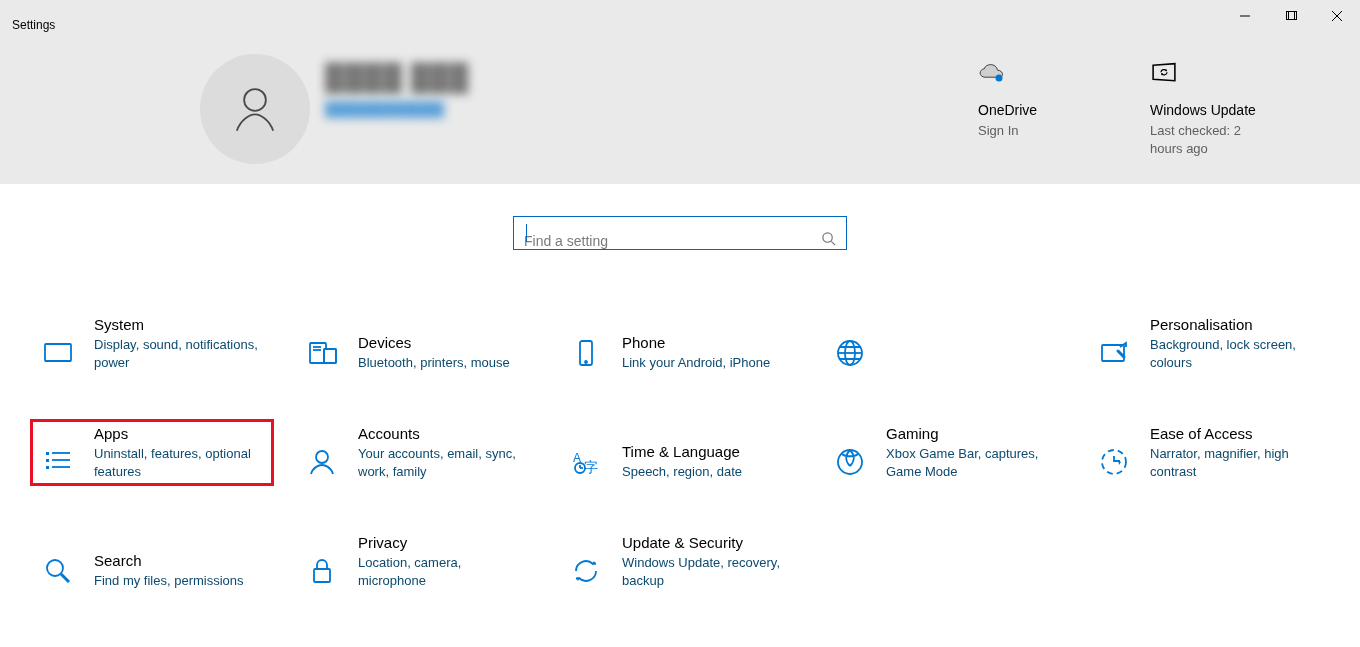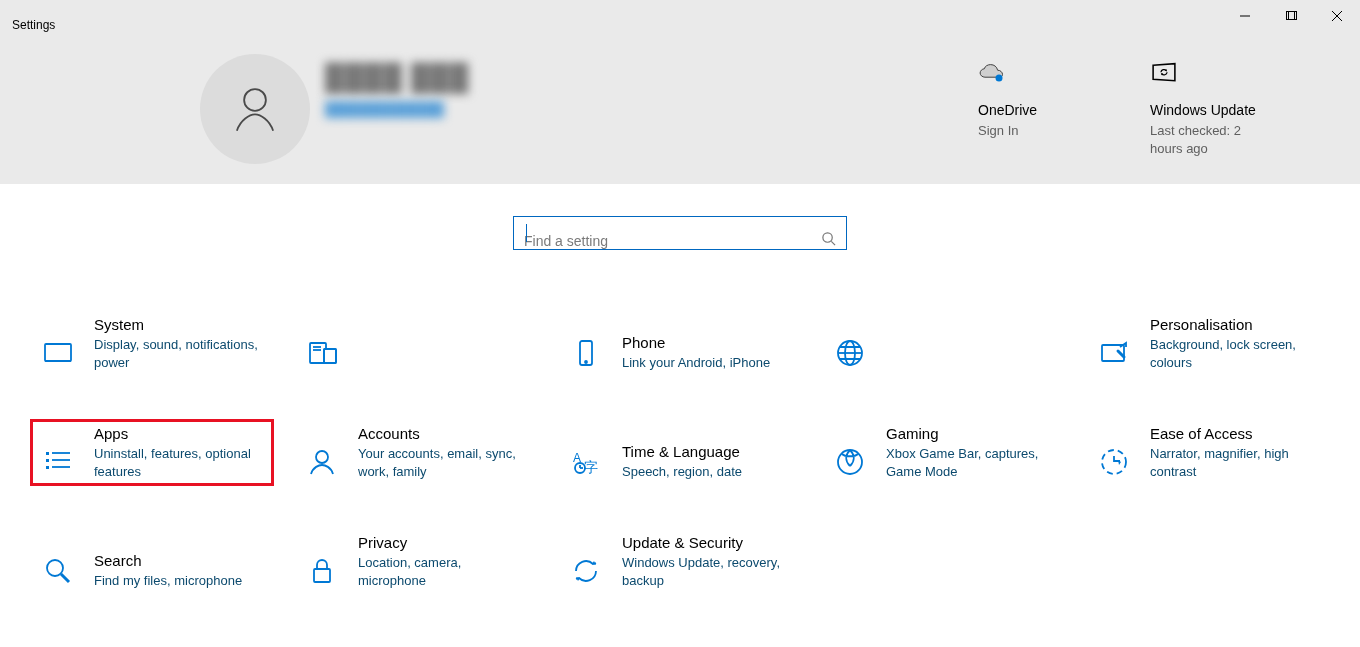--- a/index.html
+++ b/index.html
@@ -132,20 +132,24 @@
   <div class="cat">
     <div class="cat-icon">
         <svg viewBox="0 0 32 32">
           <rect x="4" y="6" width="16" height="20" rx="1"></rect>
           <rect x="18" y="12" width="12" height="14" rx="1" fill="#fff"></rect>
           <rect x="18" y="12" width="12" height="14" rx="1"></rect>
           <line x1="7" y1="10" x2="15" y2="10"></line>
           <line x1="7" y1="13" x2="15" y2="13"></line>
         </svg>
       </div>
+    <div class="cat-body">
+        <div class="cat-title">Devices</div>
+        <div class="cat-desc">Bluetooth, printers, mouse</div>
+      </div>
   </div>
 
   <div class="cat">
     <div class="cat-icon">
         <svg viewBox="0 0 32 32">
           <rect x="10" y="4" width="12" height="24" rx="2"></rect>
           <circle cx="16" cy="25" r="1" fill="currentColor"></circle>
         </svg>
       </div>
     <div class="cat-body">
@@ -254,21 +258,21 @@
 
   <div class="cat">
     <div class="cat-icon">
         <svg viewBox="0 0 32 32">
           <circle cx="13" cy="13" r="8"></circle>
           <line x1="19" y1="19" x2="27" y2="27" stroke-width="3"></line>
         </svg>
       </div>
     <div class="cat-body">
         <div class="cat-title">Search</div>
-        <div class="cat-desc">Find my files, microphone</div>
+        <div class="cat-desc">Find my files, permissions</div>
       </div>
   </div>
 
   <div class="cat">
     <div class="cat-icon">
         <svg viewBox="0 0 32 32">
           <rect x="8" y="14" width="16" height="13" rx="1"></rect>
           <path d="M11 14v-4a5 5 0 0 1 10 0v4"></path>
         </svg>
       </div>

